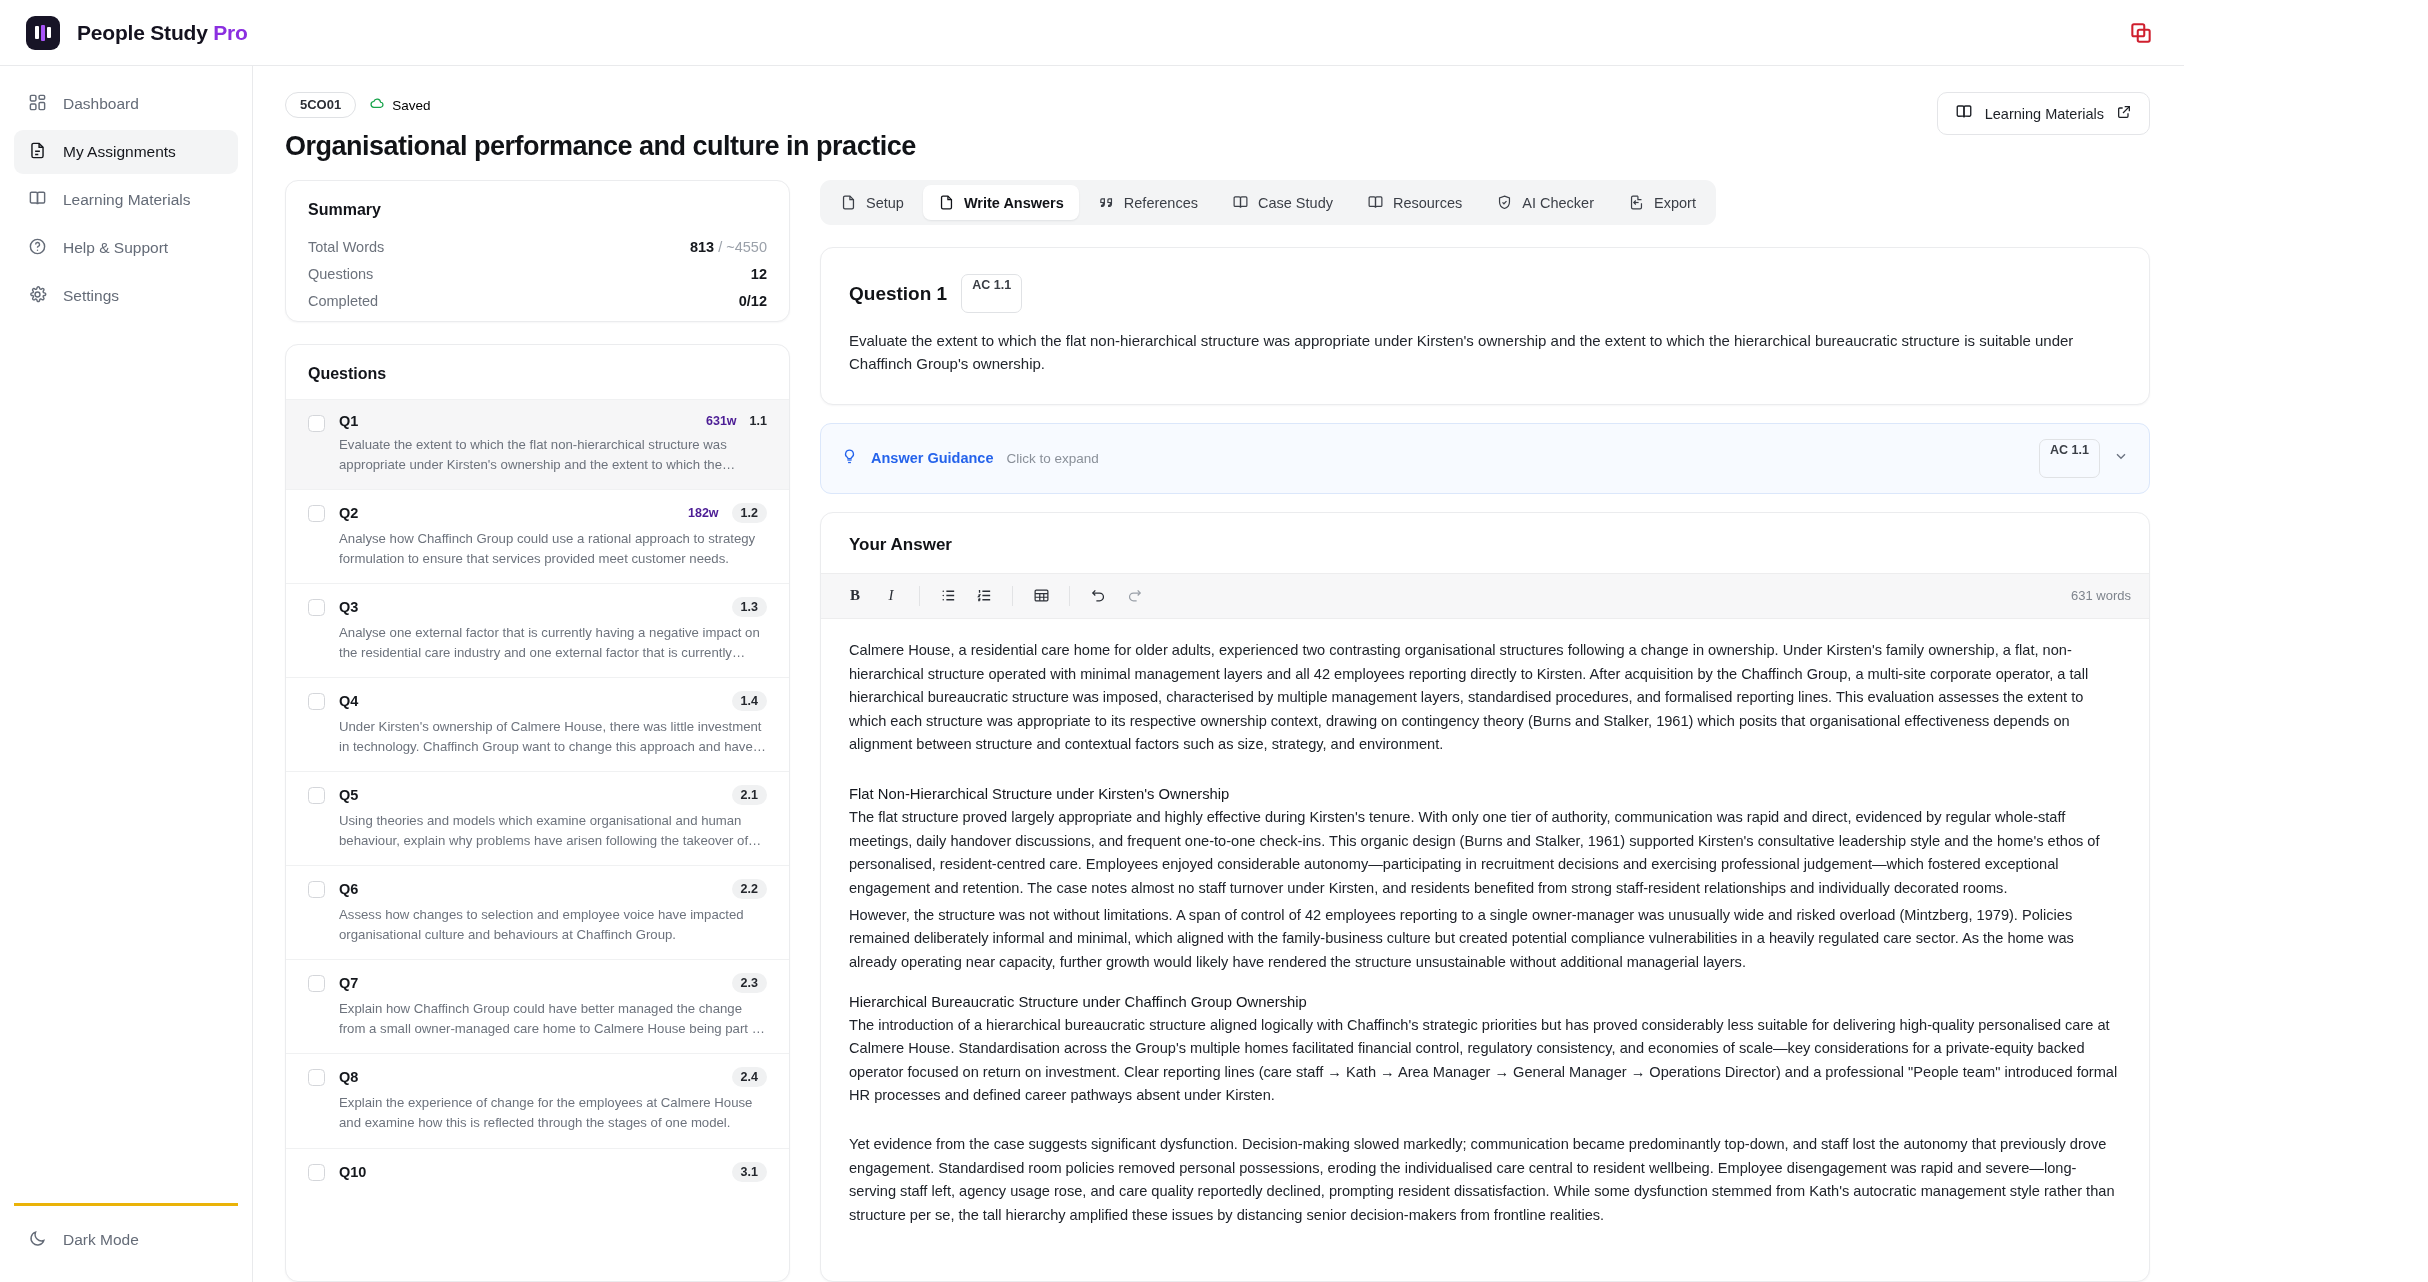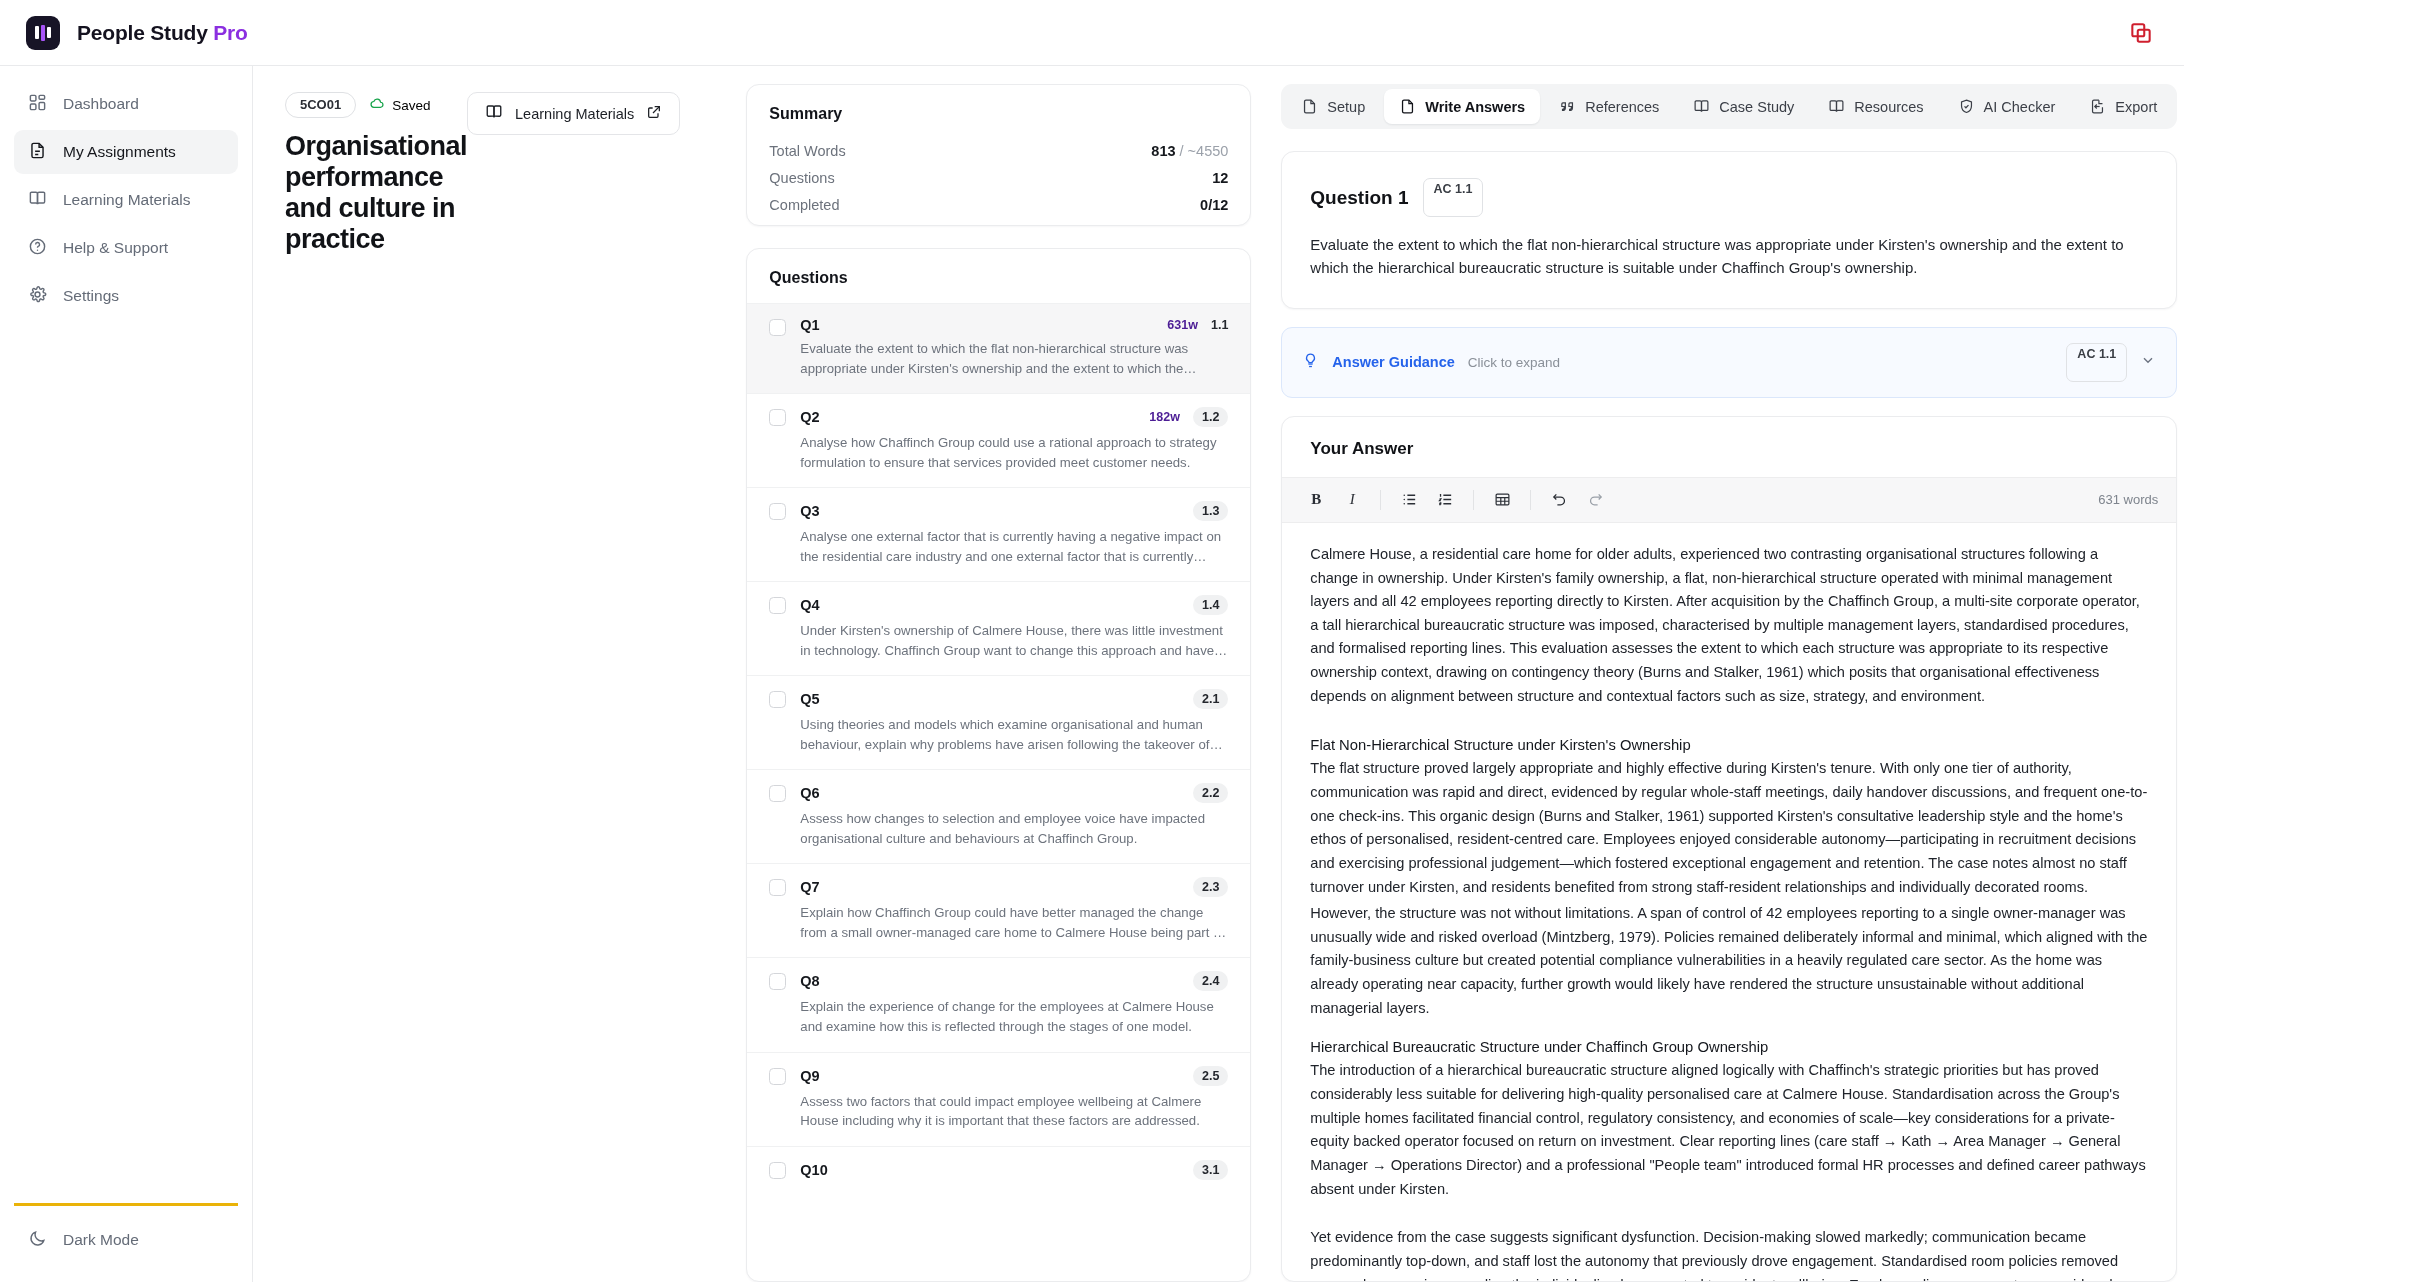--- a/index.html
+++ b/index.html
@@ -63,21 +63,21 @@
   .sidebar-bottom { border-top: 3px solid #eab308; padding: 14px 0 22px 0; }
   .darkmode {
     display:flex; align-items:center; gap:16px;
     height:40px; padding: 0 14px; color:#646b77; font-size:15.5px; cursor:pointer;
   }
 
   
   .main { flex: 1; min-width: 0; display: flex; background: #fff; }
 
   
-  .content-wrap { flex:1; display:flex; flex-direction:row; min-width:0; }
+  .content-wrap { flex:1; display:flex; flex-direction:column; min-width:0; }
   .page-head { padding: 26px 34px 0 32px; }
   .crumb-row { display: flex; align-items: center; gap: 14px; }
   .course-chip {
     border: 1px solid #dfe1e4; border-radius: 999px;
     padding: 4px 14px 5px 14px; font-size: 13px; font-weight: 600; color: #2c2f36;
   }
   .saved { display:flex; align-items:center; gap:7px; color:#000000; font-size:13.5px; font-weight:500; }
   .page-title { font-size: 27px; font-weight: 700; letter-spacing: -0.5px; margin-top: 13px; color: #111317; }
 
   .head-right { margin-left: auto; display:flex; align-items:center; }
@@ -431,32 +431,20 @@
                           <span class="qac pill">2.4</span>
                         </div>
                       </div>
                       <div class="qtext">Explain the experience of change for the employees at Calmere House and examine how this is reflected through the stages of one model.</div>
                     </div>
                   </div>
                   <div class="qitem">
                     <div class="qcheck"></div>
                     <div class="qbody">
                       <div class="qtop">
-                        <span class="qid">Q9</span>
-                        <div class="qmeta">
-                          <span class="qac pill">2.5</span>
-                        </div>
-                      </div>
-                      <div class="qtext">Assess two factors that could impact employee wellbeing at Calmere House including why it is important that these factors are addressed.</div>
-                    </div>
-                  </div>
-                  <div class="qitem">
-                    <div class="qcheck"></div>
-                    <div class="qbody">
-                      <div class="qtop">
                         <span class="qid">Q10</span>
                         <div class="qmeta">
                           <span class="qac pill">3.1</span>
                         </div>
                       </div>
                     </div>
                   </div>
                 </div>
             </div>
 

